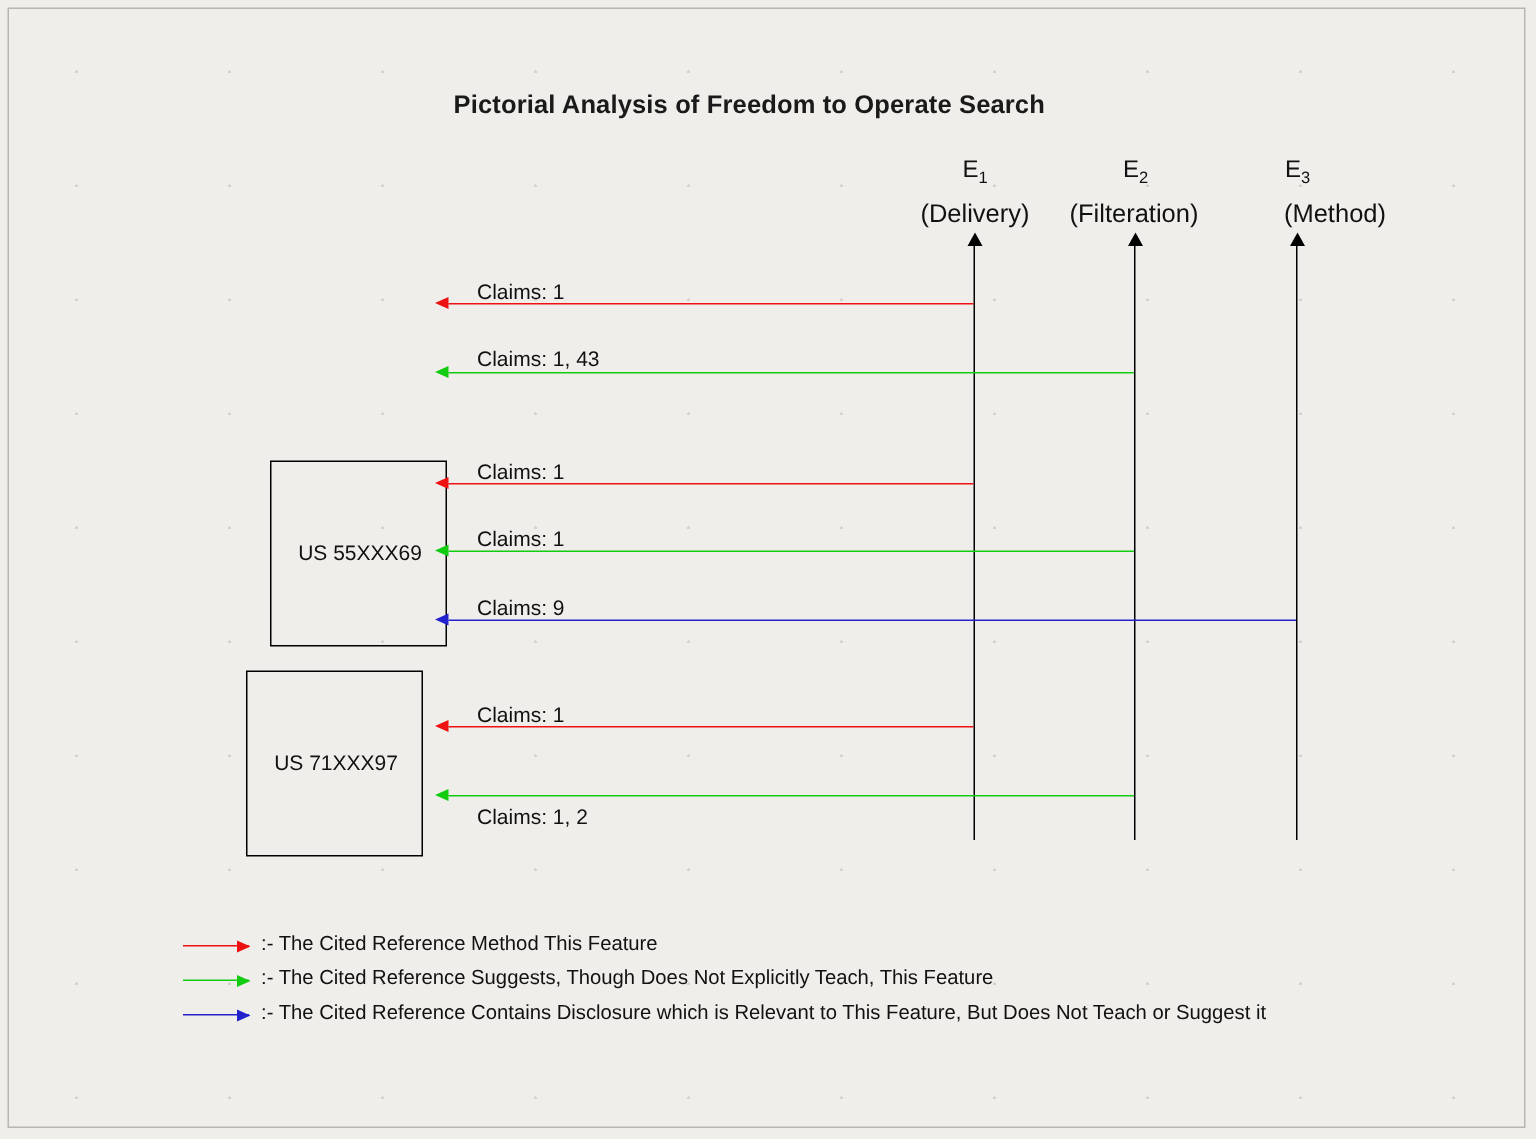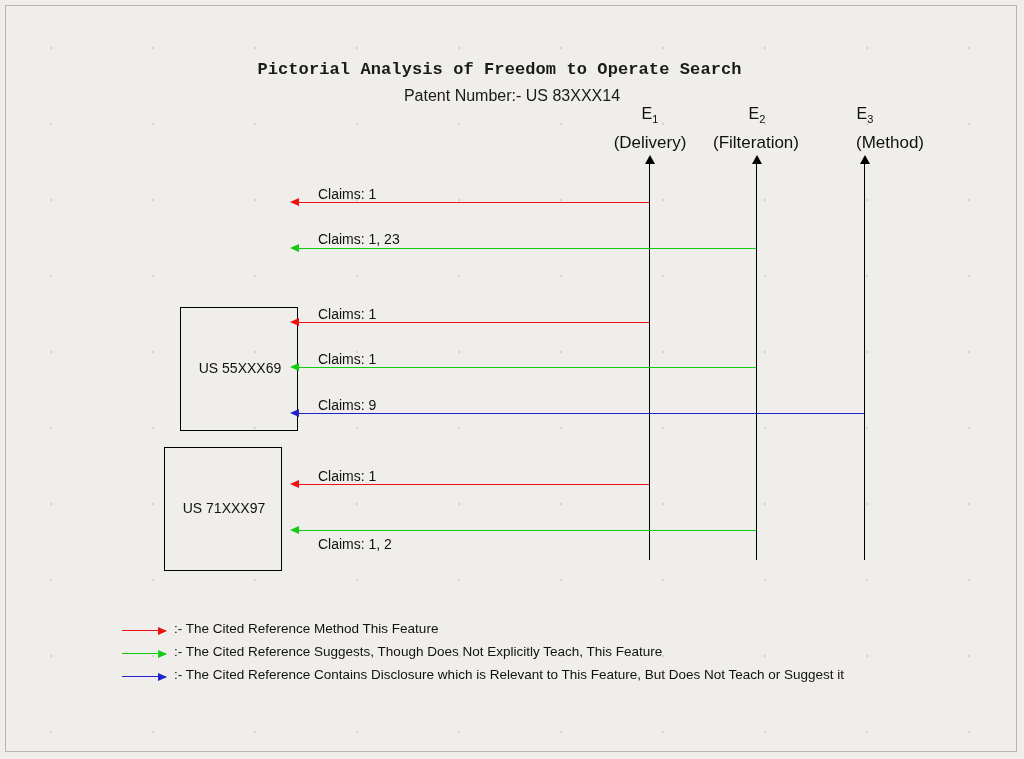--- a/index.html
+++ b/index.html
@@ -35,21 +35,20 @@
   .title {
     position: absolute;
     left: 0;
     top: 60px;
     width: 999px;
     text-align: center;
     font-size: 17px;
     font-weight: bold;
     color: #1a1a1a;
     letter-spacing: 0.1px;
-    font-family: Liberation Mono, monospace;
   }
   .subtitle {
     position: absolute;
     left: 0;
     top: 87px;
     width: 1024px;
     text-align: center;
     font-size: 16px;
     color: #1a1a1a;
   }
@@ -172,21 +171,20 @@
   }
 </style>
 </head>
 <body>
 
 <div id="canvas">
 
   <div class="frame-border"></div>
 
   <div class="title">Pictorial Analysis of Freedom to Operate Search</div>
-  <div class="subtitle">Patent Number:- US 83XXX14</div>
 
   <div>
     <div class="axis-head" style="left:645px; top:155px;"></div>
     <div class="axis" style="left:649px; top:163px; height:397px;"></div>
     <div class="axis-title" style="left:605px; top:105px;">
       <span>E</span><sub>1</sub>
     </div>
     <div class="axis-sub" style="left:590px; top:133px;">(Delivery)</div>
   </div>
 
@@ -220,21 +218,21 @@
   <div class="arrow" style="left:299px; top:202px; width:350px;">
     <div class="line" style="width:350px; border-top-color:#ee1111;"></div>
     <div class="head" style="border-right-color:#ee1111;"></div>
   </div>
   <div class="arrow-label" style="left:318px; top:186px;">Claims: 1</div>
 
   <div class="arrow" style="left:299px; top:248px; width:457px;">
     <div class="line" style="width:457px; border-top-color:#11cc11;"></div>
     <div class="head" style="border-right-color:#11cc11;"></div>
   </div>
-  <div class="arrow-label" style="left:318px; top:231px;">Claims: 1, 23</div>
+  <div class="arrow-label" style="left:318px; top:231px;">Claims: 1, 43</div>
 
   <div class="arrow" style="left:299px; top:322px; width:350px;">
     <div class="line" style="width:350px; border-top-color:#ee1111;"></div>
     <div class="head" style="border-right-color:#ee1111;"></div>
   </div>
   <div class="arrow-label" style="left:318px; top:306px;">Claims: 1</div>
 
   <div class="arrow" style="left:299px; top:367px; width:457px;">
     <div class="line" style="width:457px; border-top-color:#11cc11;"></div>
     <div class="head" style="border-right-color:#11cc11;"></div>

